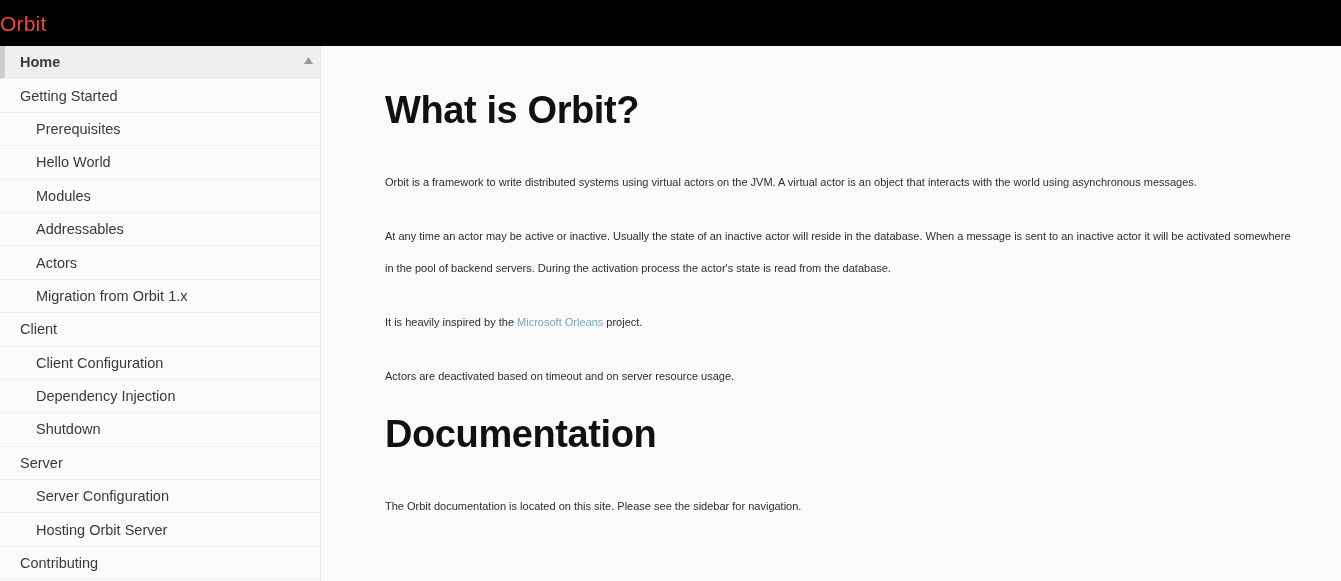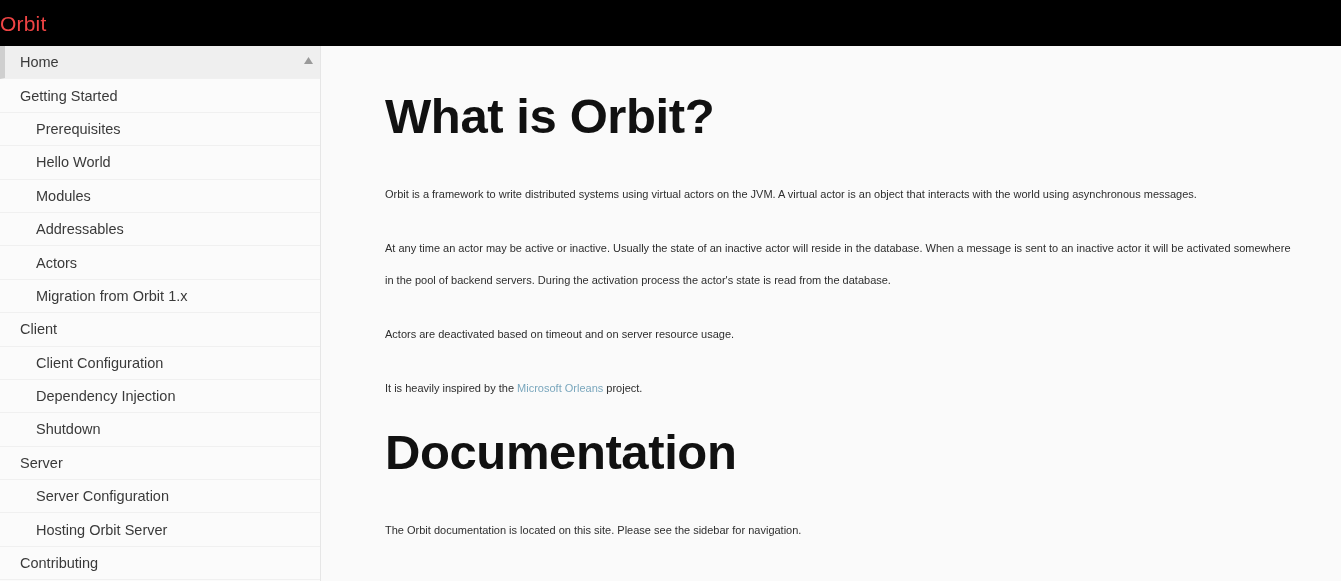--- a/index.html
+++ b/index.html
@@ -69,20 +69,21 @@
     cursor: pointer;
     white-space: nowrap;
   }
   .nav-item.level-0 { padding-left: 20px; }
   .nav-item.level-1 { padding-left: 36px; }
 
   .nav-item.active {
     background: #efefef;
     border-left: 5px solid #cfcfcf;
     padding-left: 15px;
+    font-weight: bold;
   }
 
   
   .scroll-up-btn {
     position: absolute;
     top: 10px;
     right: 6px;
     width: 11px;
     height: 9px;
     cursor: pointer;
@@ -93,21 +94,21 @@
   
   .content {
     flex: 1;
     height: 535px;
     background: #fafafa;
     padding: 44px 46px 0 64px;
     overflow: hidden;
   }
 
   .content h1 {
-    font-size: 49px;
+    font-size: 38px;
     font-weight: bold;
     color: #111111;
     letter-spacing: -0.4px;
     line-height: 1.1;
     margin: 0 0 34px 0;
   }
   .content h1.second { margin-top: 22px; }
 
   .content p {
     font-size: 11px;
@@ -192,24 +193,24 @@
   </nav>
 
   <main class="content">
 
     <h1>What is Orbit?</h1>
 
     <p>Orbit is a framework to write distributed systems using virtual actors on the JVM. A virtual actor is an object that interacts with the world using asynchronous messages.</p>
 
     <p>At any time an actor may be active or inactive. Usually the state of an inactive actor will reside in the database. When a message is sent to an inactive actor it will be activated somewhere in the pool of backend servers. During the activation process the actor's state is read from the database.</p>
 
-    <p>Actors are deactivated based on timeout and on server resource usage.</p>
-
     <p>
       <span>It is heavily inspired by the </span><a href="#">Microsoft Orleans</a><span> project.</span>
     </p>
 
+    <p>Actors are deactivated based on timeout and on server resource usage.</p>
+
     <h1 class="second">Documentation</h1>
 
     <p>The Orbit documentation is located on this site. Please see the sidebar for navigation.</p>
 
   </main>
 </div>
 
 </body></html>

